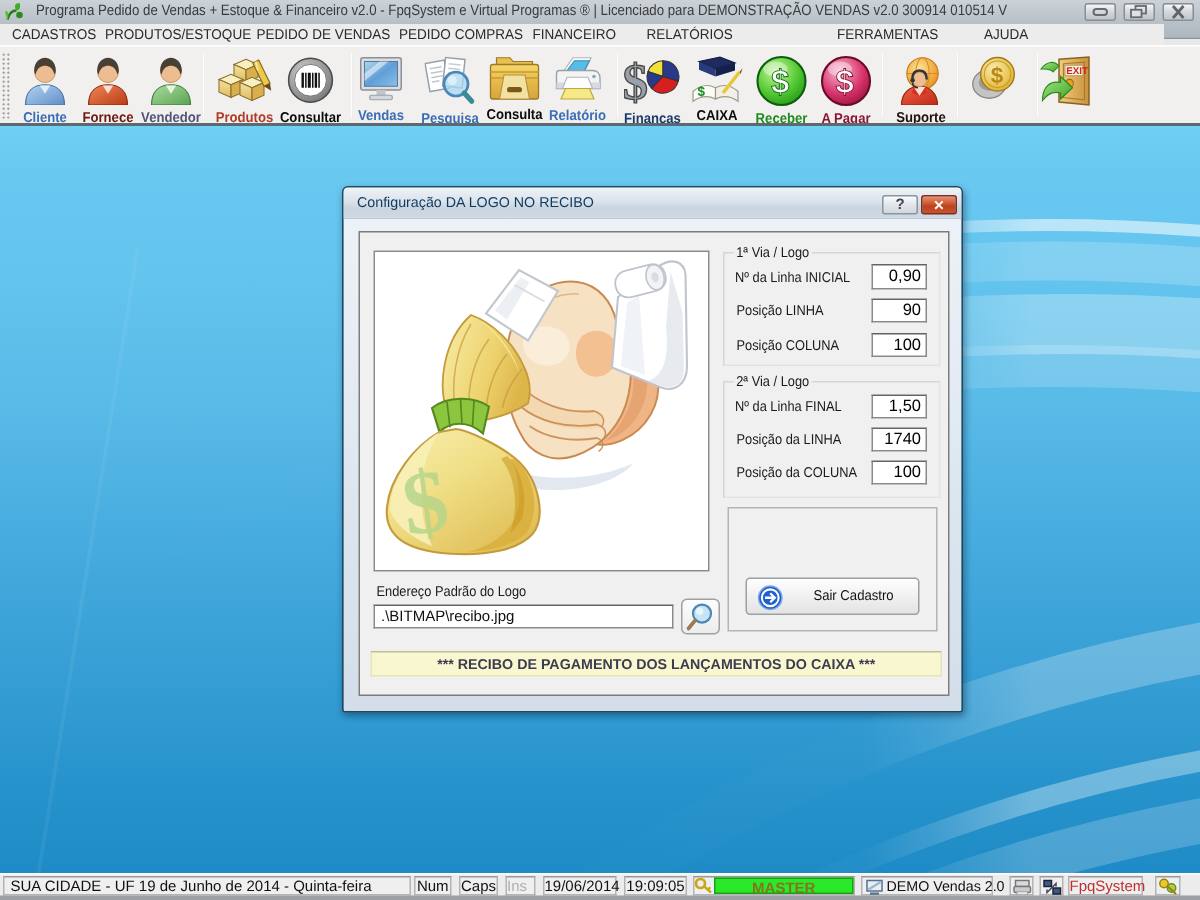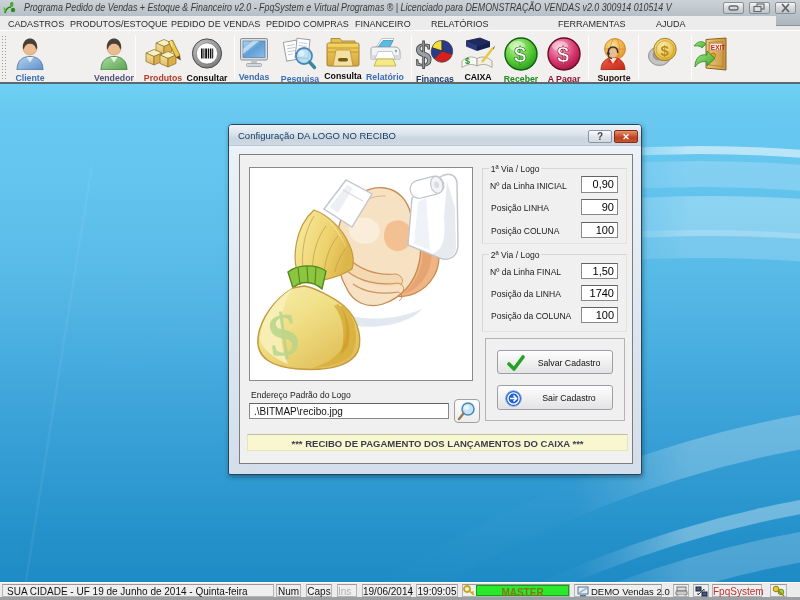--- a/index.html
+++ b/index.html
@@ -3,21 +3,21 @@
 <meta charset="utf-8">
 <style>
 * { margin:0; padding:0; box-sizing:border-box; }
 html,body { width:800px; height:600px; overflow:hidden; font-family:"Liberation Sans",sans-serif; }
 #page { position:absolute; left:0; top:0; width:800px; height:600px; background:#e8e8e8; }
 .abs { position:absolute; }
 
 
 #titlebar { left:0; top:0; width:800px; height:26px;
   background:linear-gradient(#ccd3d8,#b9c2c8 55%,#adb7be);
-  border-bottom:1px solid #8a949a;font-style:italic; }
+  border-bottom:1px solid #8a949a; }
 #titletext { left:24px; top:2px; font-size:10px; color:#3a3a3a; white-space:nowrap;
   transform:scaleX(0.885); transform-origin:0 0; }
 .winbtn { top:2px; height:12px; text-align:center; border:1px solid #8a8f94; border-radius:2px;
   background:linear-gradient(#f6f7f8,#d7dadd 45%,#c0c5c9); }
 
 
 #menubar { left:0; top:16px; width:776px; height:14px; background:#ececec; }
 #menubar div { position:absolute; top:2px; font-size:9.5px; color:#2a2a2a; white-space:nowrap; transform:scaleX(0.95); transform-origin:0 0; }
 
 
@@ -136,20 +136,35 @@
             </linearGradient>
           </defs>
         <path d="M2,33 C2,24 7,19.5 15,19.5 C23,19.5 28,24 28,33 Z" fill="url(#pB)" stroke="#4a6f9f" stroke-width="0.8"></path>
         <path d="M11.5,20 L15,25.5 L18.5,20 Z" fill="#e4eef8"></path>
         <circle cx="15" cy="11" r="7" fill="#edbd92" stroke="#c89060" stroke-width="0.6"></circle>
         <path d="M7.8,10 C7.8,4 12,1.5 15,1.5 C18,1.5 22.2,4 22.2,10 C22.2,11 21.8,12 21.2,12.6 C20.4,8 17.3,6.8 15,6.8 C12.7,6.8 9.6,8 8.8,12.6 C8.2,12 7.8,11 7.8,10 Z" fill="#4a3f35"></path>
       </svg>
       <div class="tblabel" style="color:#3a6db5">Cliente</div>
     </div>
 
+    <div class="tbtn" style="left:39.5px">
+      <svg width="30" height="33" viewBox="0 0 30 33">
+        <defs>
+            <linearGradient id="pR" x1="0" y1="0" x2="1" y2="1">
+              <stop offset="0" stop-color="#f08858"></stop>
+              <stop offset="1" stop-color="#bc3a14"></stop>
+            </linearGradient>
+          </defs>
+        <path d="M2,33 C2,24 7,19.5 15,19.5 C23,19.5 28,24 28,33 Z" fill="url(#pR)" stroke="#8f2a0a" stroke-width="0.8"></path>
+        <path d="M11.5,20 L15,25.5 L18.5,20 Z" fill="#f6e0d4"></path>
+        <circle cx="15" cy="11" r="7" fill="#edbd92" stroke="#c89060" stroke-width="0.6"></circle>
+        <path d="M7.8,10 C7.8,4 12,1.5 15,1.5 C18,1.5 22.2,4 22.2,10 C22.2,11 21.8,12 21.2,12.6 C20.4,8 17.3,6.8 15,6.8 C12.7,6.8 9.6,8 8.8,12.6 C8.2,12 7.8,11 7.8,10 Z" fill="#4a3f35"></path>
+      </svg>
+      <div class="tblabel" style="color:#6d1a10">Fornece</div>
+    </div>
 
     <div class="tbtn" style="left:82px">
       <svg width="30" height="33" viewBox="0 0 30 33">
         <defs>
             <linearGradient id="pG" x1="0" y1="0" x2="1" y2="1">
               <stop offset="0" stop-color="#aadda0"></stop>
               <stop offset="1" stop-color="#5aa352"></stop>
             </linearGradient>
           </defs>
         <path d="M2,33 C2,24 7,19.5 15,19.5 C23,19.5 28,24 28,33 Z" fill="url(#pG)" stroke="#3f7a38" stroke-width="0.8"></path>
@@ -522,26 +537,20 @@
       <div class="field" style="top:67px">100</div>
       <div class="fhead" style="left:249px;top:94px">2ª Via / Logo</div>
       <div class="flabel" style="left:250px;top:111px">Nº da Linha FINAL</div>
       <div class="field" style="top:108px">1,50</div>
       <div class="flabel" style="left:251px;top:133px">Posição da LINHA</div>
       <div class="field" style="top:130px">1740</div>
       <div class="flabel" style="left:251px;top:155px">Posição da COLUNA</div>
       <div class="field" style="top:152px">100</div>
 
       <div class="abs" id="btngrp"></div>
-      <div class="dbtn" style="top:195px">
-        <svg style="position:absolute;left:8px;top:3px" width="20" height="18" viewBox="0 0 20 18">
-          <path d="M3,10 L8,15 L17,3" stroke="#25a325" stroke-width="3.6" fill="none" stroke-linecap="round" stroke-linejoin="round"></path>
-        </svg>
-        <div class="btxt">Salvar Cadastro</div>
-      </div>
       <div class="dbtn" style="top:230px;height:25px">
         <svg style="position:absolute;left:7px;top:4px" width="17" height="17" viewBox="0 0 17 17">
           <circle cx="8.5" cy="8.5" r="7.8" fill="#1f5fd0"></circle>
           <circle cx="8.5" cy="8.5" r="7.8" fill="none" stroke="#7aa8e8" stroke-width="1"></circle>
           <circle cx="8.5" cy="8.5" r="5.6" fill="none" stroke="#ffffff" stroke-width="1.4"></circle>
           <path d="M5,8.5 L11,8.5 M8.5,5.5 L11.5,8.5 L8.5,11.5" stroke="#fff" stroke-width="1.6" fill="none"></path>
         </svg>
         <div class="btxt">Sair Cadastro</div>
       </div>
       <div class="flabel" id="addrlabel">Endereço Padrão do Logo</div>

